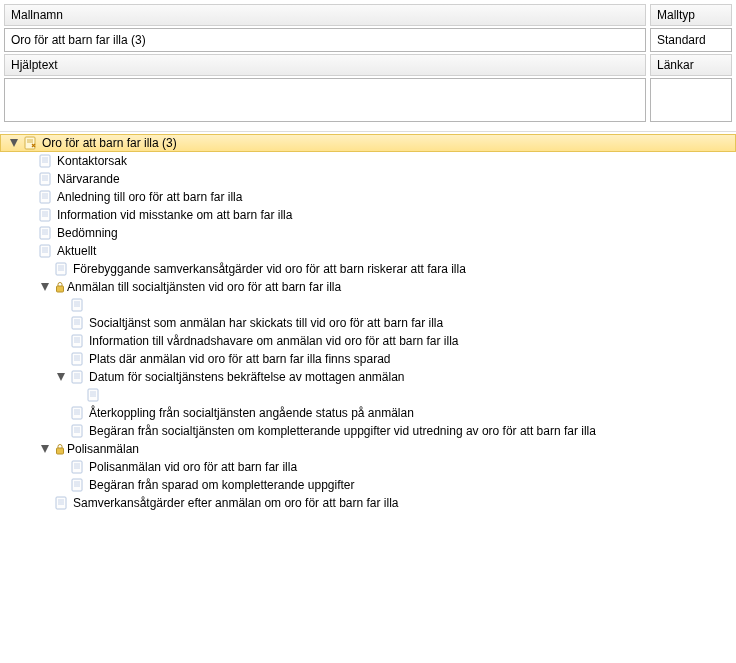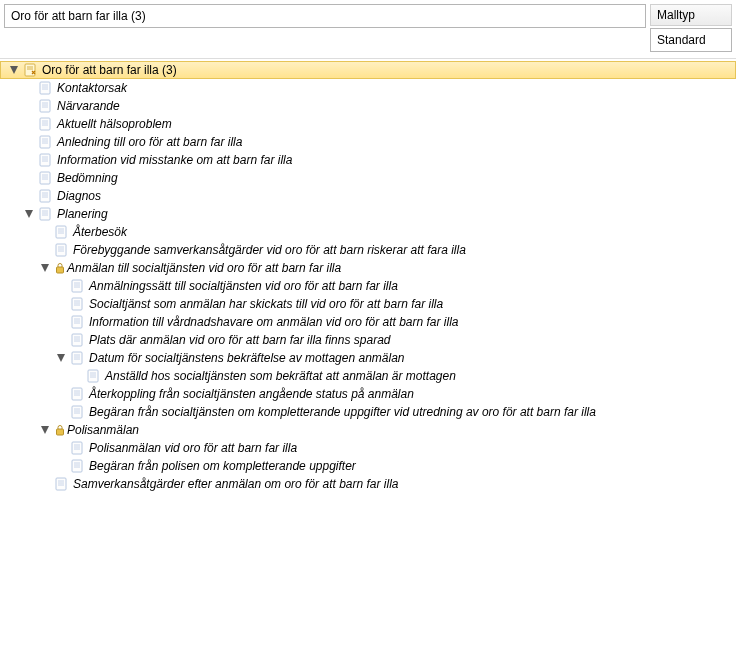--- a/index.html
+++ b/index.html
@@ -40,21 +40,21 @@
   }
   .tree-area {
     border-top: 1px solid #ddd;
     padding: 2px 0 6px 0;
   }
   ul.tree, ul.tree ul {
     list-style: none;
     margin: 0;
     padding: 0;
   }
-  ul.tree ul { padding-left: 16px; font-style: italic; }
+  ul.tree ul { padding-left: 16px; }
   li.tree-node > .node-row {
     display: flex;
     align-items: center;
     height: 18px;
     padding-left: 8px;
   }
   .root-row {
     background: linear-gradient(#fff0c0,#ffe38f);
     border: 1px solid #e6c457;
   }
@@ -120,25 +120,36 @@
       <line x1="3" y1="4" x2="9" y2="4" stroke="#d6b24a"></line>
       <line x1="3" y1="6" x2="9" y2="6" stroke="#d6b24a"></line>
       <path d="M8 8 l3 3 M11 8 l-3 3" stroke="#c07800" stroke-width="1.2"></path>
     </g>
   </defs>
 </svg>
 
 <div class="form-area">
   <div class="form-row">
     <div class="form-col-main">
+      <span class="form-label">Mallnamn</span>
       <input class="text-input" value="Oro för att barn far illa (3)" style="">
     </div>
     <div class="form-col-side">
       <span class="form-label">Malltyp</span>
       <input class="text-input" value="Standard" style="">
+    </div>
+  </div>
+  <div class="form-row">
+    <div class="form-col-main">
+      <span class="form-label">Hjälptext</span>
+      <textarea class="textarea" style=""></textarea>
+    </div>
+    <div class="form-col-side">
+      <span class="form-label">Länkar</span>
+      <textarea class="textarea" style=""></textarea>
     </div>
   </div>
 </div>
 
 <div class="tree-area">
 <ul class="tree">
   <li class="tree-node">
     <div class="node-row root-row">
       <span class="toggle">
             <svg width="11" height="11">
@@ -176,31 +187,20 @@
       </div>
           </li>
       <li class="tree-node">
             <div class="node-row">
         <span class="toggle-spacer"></span>
         <span class="node-icon">
                 <svg width="14" height="14">
                   <use href="#i-page"></use>
                 </svg>
               </span>
-        <span class="node-label">Aktuellt hälsoproblem</span>
-      </div>
-          </li>
-      <li class="tree-node">
-            <div class="node-row">
-        <span class="toggle-spacer"></span>
-        <span class="node-icon">
-                <svg width="14" height="14">
-                  <use href="#i-page"></use>
-                </svg>
-              </span>
         <span class="node-label">Anledning till oro för att barn far illa</span>
       </div>
           </li>
       <li class="tree-node">
             <div class="node-row">
         <span class="toggle-spacer"></span>
         <span class="node-icon">
                 <svg width="14" height="14">
                   <use href="#i-page"></use>
                 </svg>
@@ -220,63 +220,35 @@
       </div>
           </li>
       <li class="tree-node">
             <div class="node-row">
         <span class="toggle-spacer"></span>
         <span class="node-icon">
                 <svg width="14" height="14">
                   <use href="#i-page"></use>
                 </svg>
               </span>
-        <span class="node-label">Diagnos</span>
-      </div>
-          </li>
-
-      <li class="tree-node">
-        <div class="node-row">
-          <span class="toggle">
-                <svg width="11" height="11">
-                  <use href="#i-collapse"></use>
-                </svg>
-              </span>
-          <span class="node-icon">
-                <svg width="14" height="14">
-                  <use href="#i-page"></use>
-                </svg>
-              </span>
-          <span class="node-label">Planering</span>
-        </div>
+        <span class="node-label">Aktuellt</span>
+      </div>
+          </li>
+
+
+      <li class="tree-node">
         <ul>
           <li class="tree-node">
                 <div class="node-row">
             <span class="toggle-spacer"></span>
             <span class="node-icon">
                     <svg width="14" height="14">
                       <use href="#i-page"></use>
                     </svg>
                   </span>
-            <span class="node-label">Återbesök</span>
-          </div>
-              </li>
-        </ul>
-      </li>
-
-      <li class="tree-node">
-        <ul>
-          <li class="tree-node">
-                <div class="node-row">
-            <span class="toggle-spacer"></span>
-            <span class="node-icon">
-                    <svg width="14" height="14">
-                      <use href="#i-page"></use>
-                    </svg>
-                  </span>
             <span class="node-label">Förebyggande samverkansåtgärder vid oro för att barn riskerar att fara illa</span>
           </div>
               </li>
 
           <li class="tree-node">
             <div class="node-row">
               <span class="toggle">
                     <svg width="11" height="11">
                       <use href="#i-collapse"></use>
                     </svg>
@@ -290,21 +262,20 @@
             </div>
             <ul>
               <li class="tree-node">
                     <div class="node-row">
                 <span class="toggle-spacer"></span>
                 <span class="node-icon">
                         <svg width="14" height="14">
                           <use href="#i-page"></use>
                         </svg>
                       </span>
-                <span class="node-label">Anmälningssätt till socialtjänsten vid oro för att barn far illa</span>
               </div>
                   </li>
               <li class="tree-node">
                     <div class="node-row">
                 <span class="toggle-spacer"></span>
                 <span class="node-icon">
                         <svg width="14" height="14">
                           <use href="#i-page"></use>
                         </svg>
                       </span>
@@ -350,21 +321,20 @@
                 </div>
                 <ul>
                   <li class="tree-node">
                         <div class="node-row">
                     <span class="toggle-spacer"></span>
                     <span class="node-icon">
                             <svg width="14" height="14">
                               <use href="#i-page"></use>
                             </svg>
                           </span>
-                    <span class="node-label">Anställd hos socialtjänsten som bekräftat att anmälan är mottagen</span>
                   </div>
                       </li>
                 </ul>
               </li>
 
               <li class="tree-node">
                     <div class="node-row">
                 <span class="toggle-spacer"></span>
                 <span class="node-icon">
                         <svg width="14" height="14">
@@ -415,21 +385,21 @@
               </div>
                   </li>
               <li class="tree-node">
                     <div class="node-row">
                 <span class="toggle-spacer"></span>
                 <span class="node-icon">
                         <svg width="14" height="14">
                           <use href="#i-page"></use>
                         </svg>
                       </span>
-                <span class="node-label">Begäran från polisen om kompletterande uppgifter</span>
+                <span class="node-label">Begäran från sparad om kompletterande uppgifter</span>
               </div>
                   </li>
             </ul>
           </li>
 
           <li class="tree-node">
                 <div class="node-row">
             <span class="toggle-spacer"></span>
             <span class="node-icon">
                     <svg width="14" height="14">

